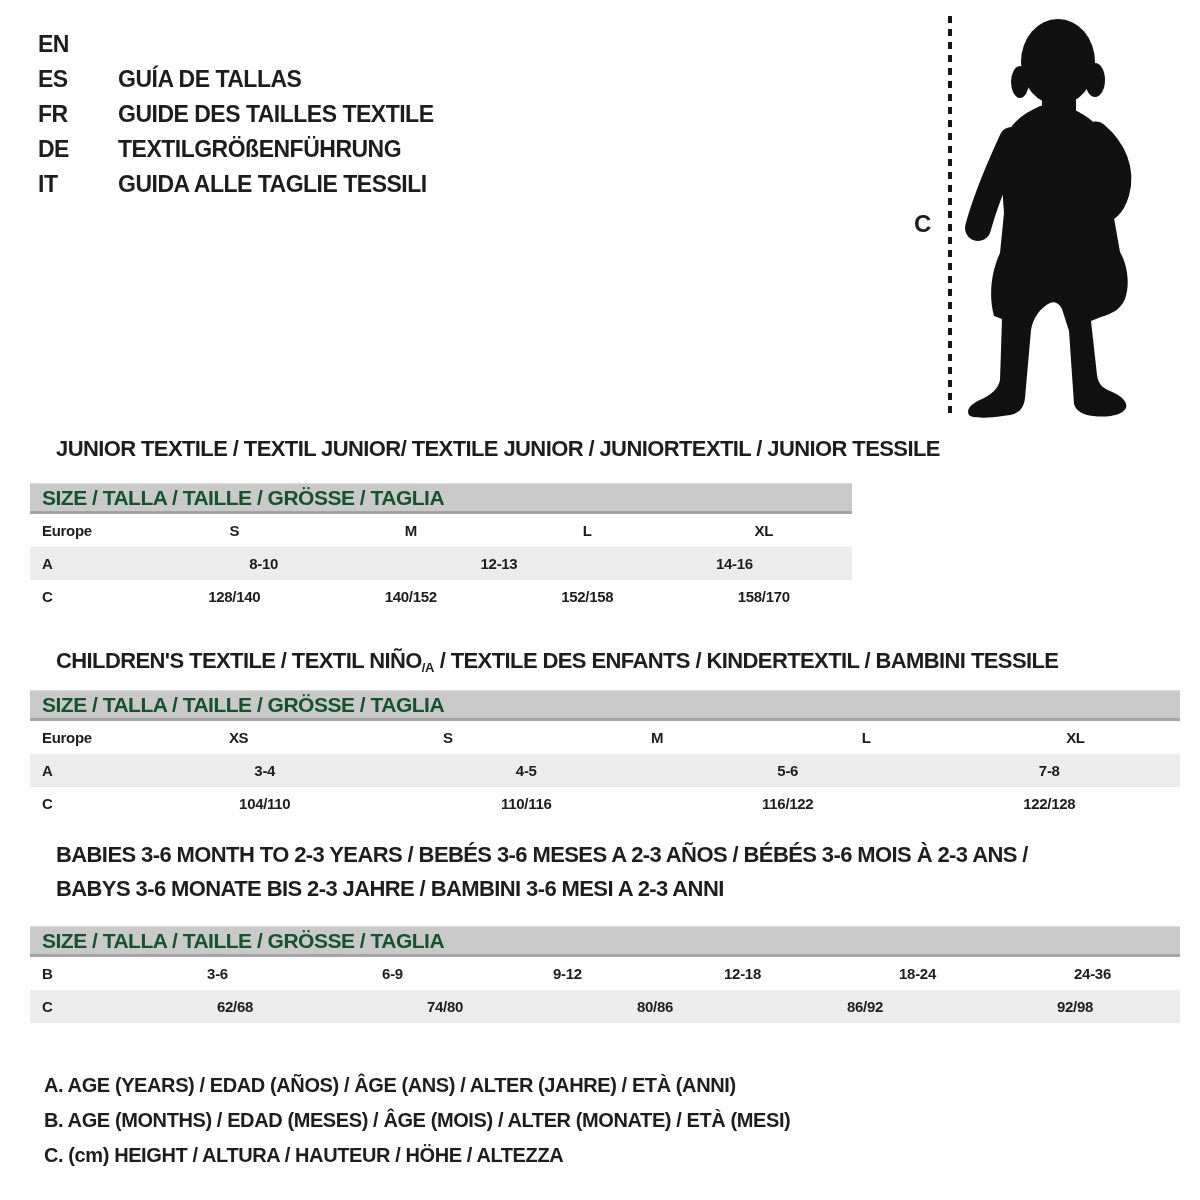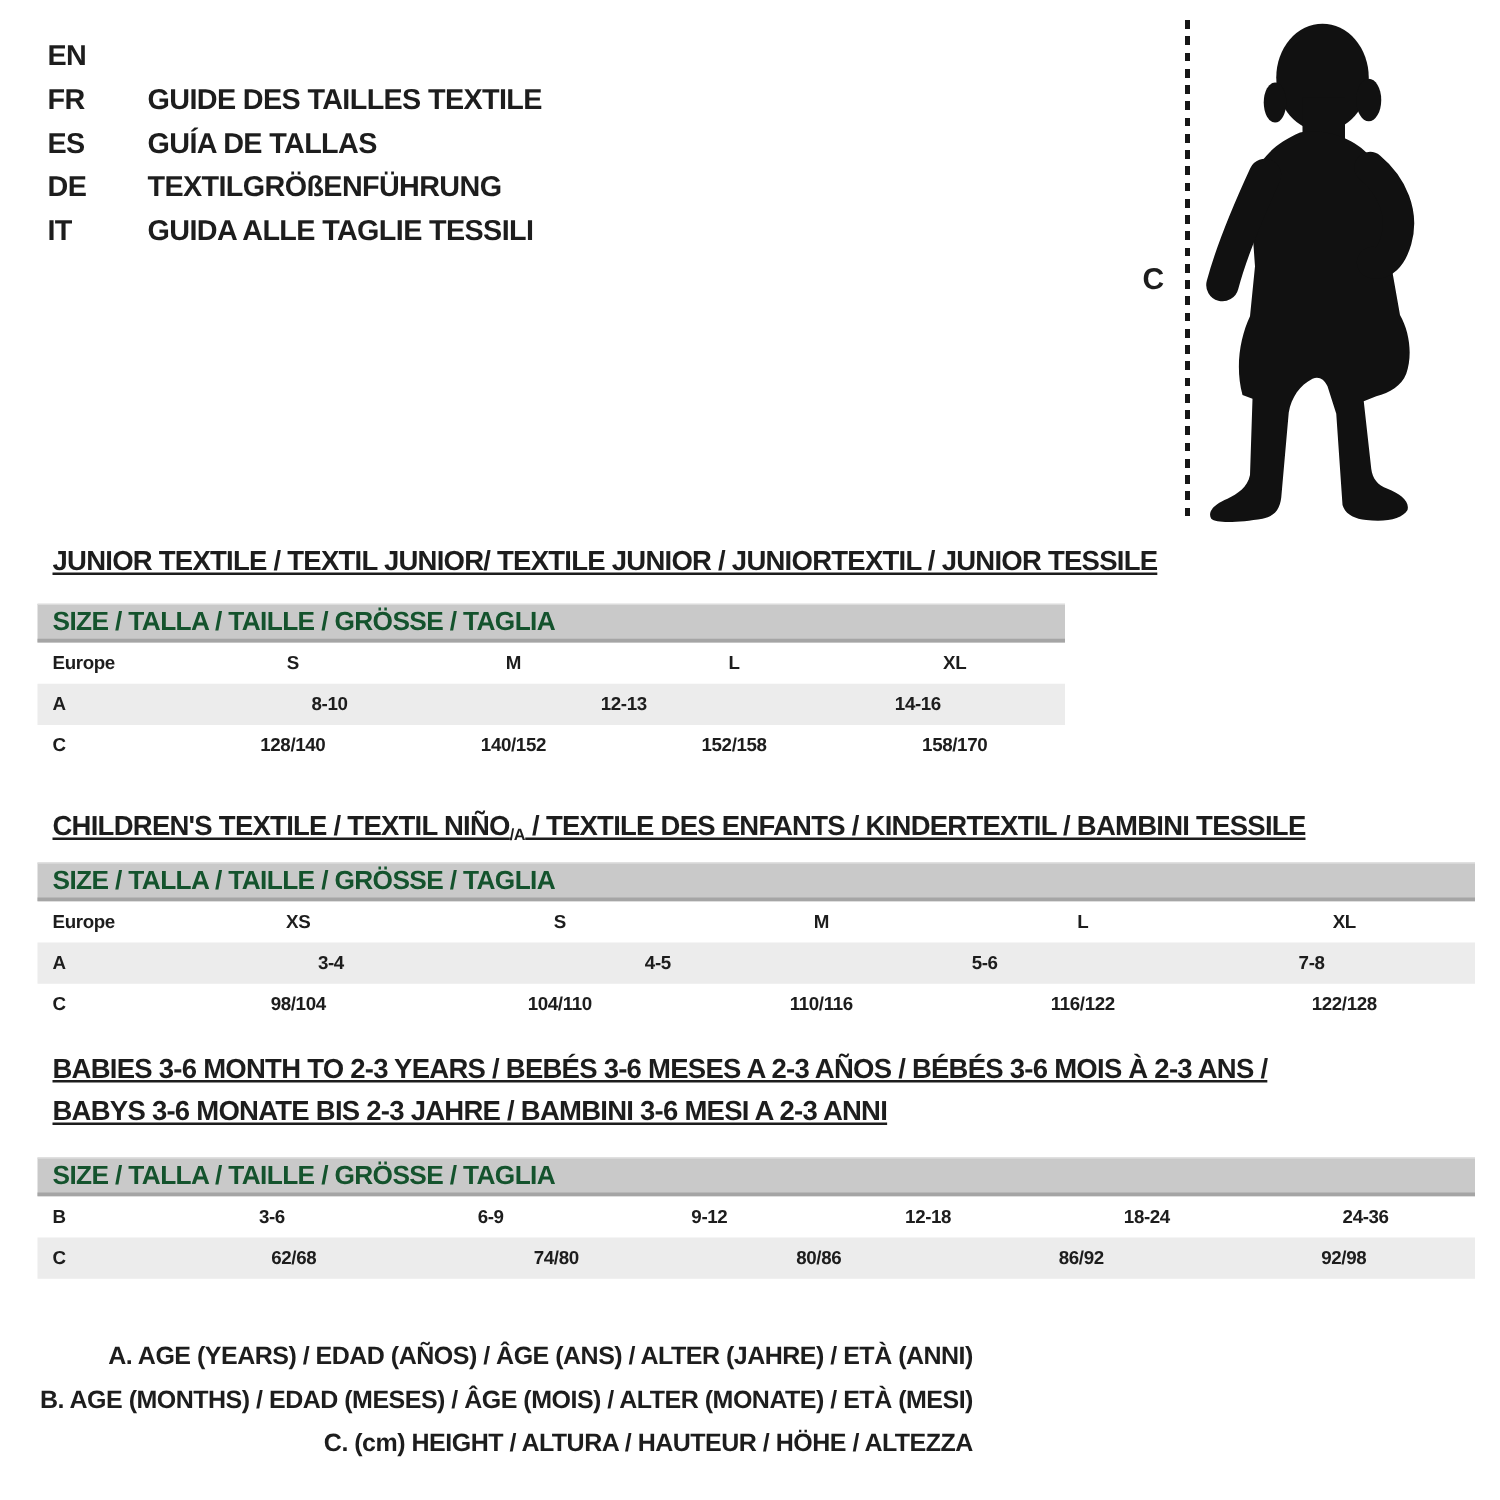--- a/index.html
+++ b/index.html
@@ -11,56 +11,56 @@
   .lang-block{position:absolute;left:38px;top:27px;}
   .lang-row{display:flex;height:35px;align-items:center;font-size:23px;letter-spacing:-0.5px;}
   .lang-code{width:80px;}
   .lang-title{white-space:nowrap;}
   
   .dashes{position:absolute;left:948px;top:16px;width:4px;height:402px;
     background:repeating-linear-gradient(to bottom,#161616 0 7px,transparent 7px 13px);}
   .c-label{position:absolute;left:914px;top:210px;font-size:24px;}
   .figure-svg{position:absolute;left:960px;top:18px;}
   
-  .section-title{position:absolute;left:42px;font-size:22px;letter-spacing:-0.6px;line-height:26px;white-space:nowrap;text-decoration:underline;}
+  .section-title{position:absolute;left:56px;font-size:22px;letter-spacing:-0.6px;line-height:26px;white-space:nowrap;}
   .title-sub{font-size:13px;vertical-align:-4px;letter-spacing:-0.3px;}
   
   .size-table{position:absolute;left:30px;}
   .band{height:27px;line-height:27px;padding-left:12px;background:#c9c9c9;
     border-bottom:3px solid #a5a5a5;border-top:1px solid #dcdcdc;
     font-size:21px;color:#14532d;letter-spacing:-0.5px;}
   .trow{display:flex;height:33px;line-height:33px;font-size:15px;letter-spacing:-0.3px;align-items:center;}
   .trow.shaded{background:#ececec;}
   .tlabel{padding-left:12px;text-align:left;}
   .t0{width:822px;}
   .t0 .tlabel{width:104px;}
   .t12{width:1150px;}
   .t1 .tlabel{width:92px;}
   .t2 .tlabel{width:88px;}
   .tcell{flex:1;text-align:center;}
   
-  .legend-block{position:absolute;left:32px;top:1068px;text-align:right;}
+  .legend-block{position:absolute;left:44px;top:1068px;}
   .legend-line{height:35px;line-height:35px;font-size:20px;letter-spacing:-0.4px;white-space:nowrap;}
 </style>
 </head>
 <body>
 
 <div class="canvas">
 
   <div class="lang-block">
     <div class="lang-row">
       <span class="lang-code">EN</span>
     </div>
     <div class="lang-row">
+      <span class="lang-code">ES</span>
+      <span class="lang-title">GUÍA DE TALLAS</span>
+    </div>
+    <div class="lang-row">
       <span class="lang-code">FR</span>
       <span class="lang-title">GUIDE DES TAILLES TEXTILE</span>
-    </div>
-    <div class="lang-row">
-      <span class="lang-code">ES</span>
-      <span class="lang-title">GUÍA DE TALLAS</span>
     </div>
     <div class="lang-row">
       <span class="lang-code">DE</span>
       <span class="lang-title">TEXTILGRÖßENFÜHRUNG</span>
     </div>
     <div class="lang-row">
       <span class="lang-code">IT</span>
       <span class="lang-title">GUIDA ALLE TAGLIE TESSILI</span>
     </div>
   </div>
@@ -132,21 +132,20 @@
         </div>
         <div class="trow shaded">
           <div class="tlabel">A</div>
           <div class="tcell">3-4</div>
           <div class="tcell">4-5</div>
           <div class="tcell">5-6</div>
           <div class="tcell">7-8</div>
         </div>
         <div class="trow">
           <div class="tlabel">C</div>
-          <div class="tcell">98/104</div>
           <div class="tcell">104/110</div>
           <div class="tcell">110/116</div>
           <div class="tcell">116/122</div>
           <div class="tcell">122/128</div>
         </div>
       </div>
   </div>
 
   <div class="section-title" style="top:838px;line-height:34px;">
     <div>BABIES 3-6 MONTH TO 2-3 YEARS / BEBÉS 3-6 MESES A 2-3 AÑOS / BÉBÉS 3-6 MOIS À 2-3 ANS /</div>

